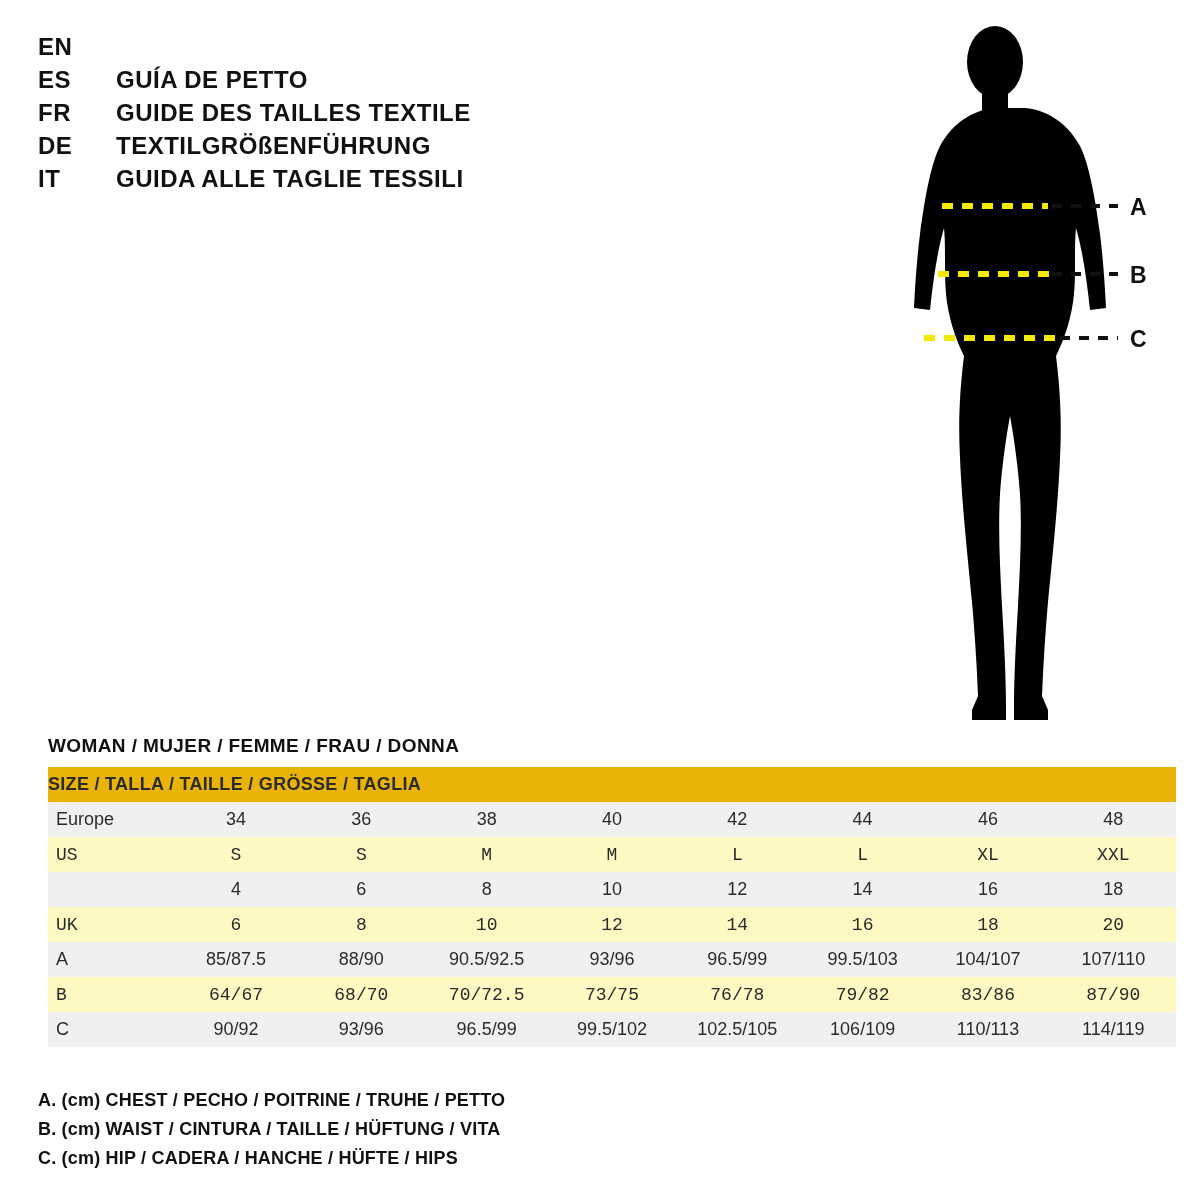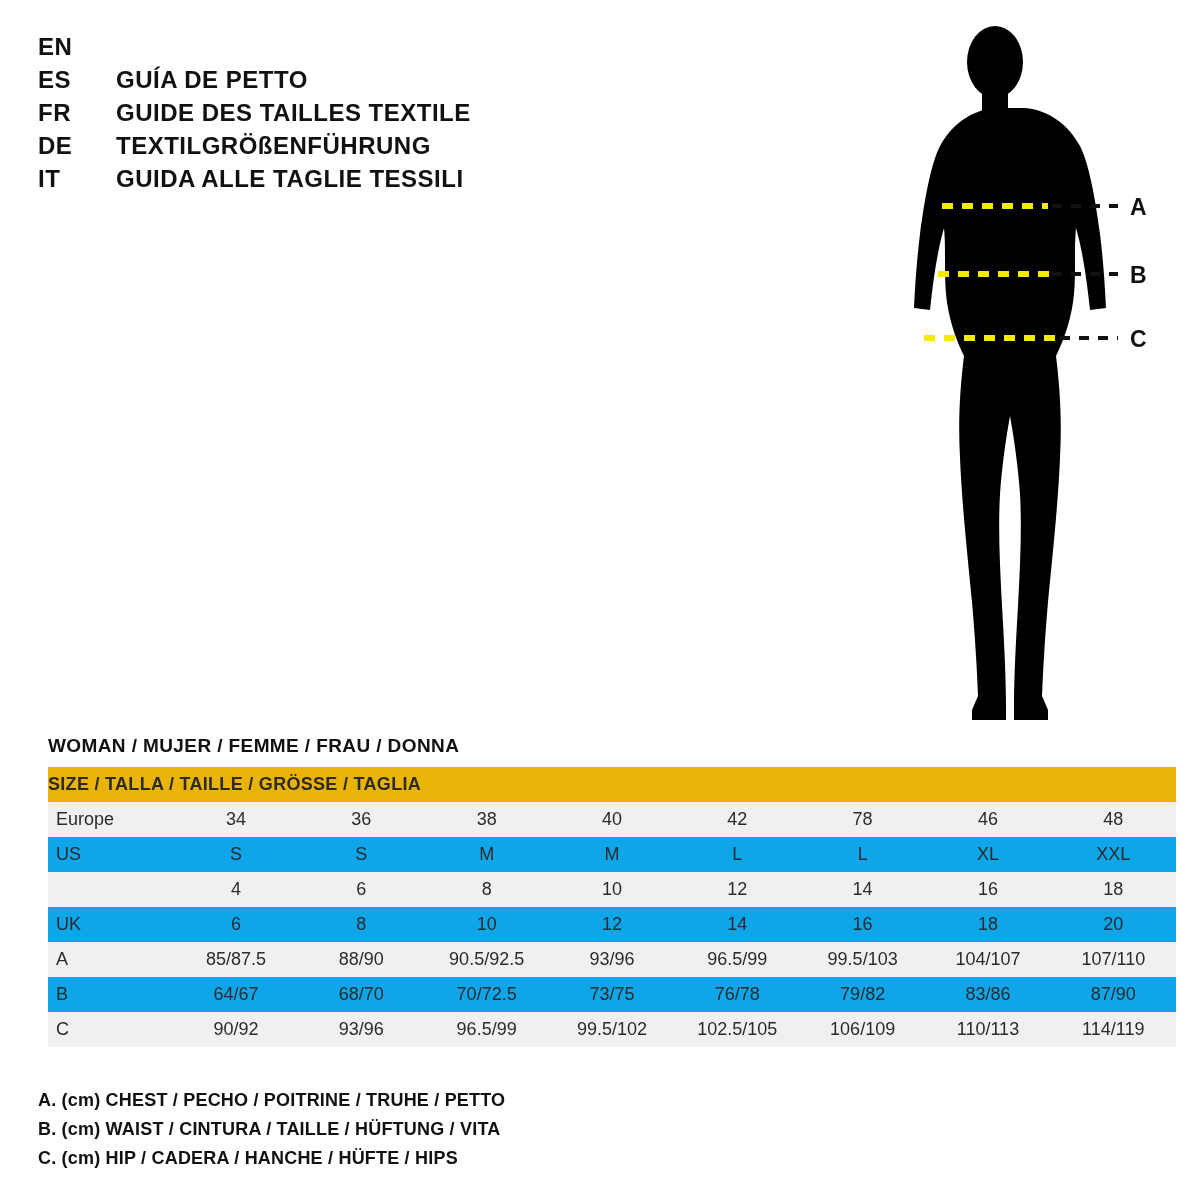--- a/index.html
+++ b/index.html
@@ -86,21 +86,21 @@
   .row-head td {
     background: #eab308;
     font-weight: bold;
     color: #111111;
     font-size: 17.5px;
     letter-spacing: 0.3px;
     padding-left: 8px;
     margin-left: 44px;
   }
   .row-light td { background: #f0f0f0; }
-  .row-dark td  { background: #0ea5e9; }
+  .row-dark td  { background: #fef9c3; font-family: Liberation Mono, monospace; }
   .rlabel {
     width: 190px;
     padding-left: 8px !important;
     text-align: left;
   }
   .cell { text-align: center; }
 
   
   #footnotes {
     position: absolute;
@@ -206,21 +206,21 @@
         <td colspan="9">SIZE / TALLA / TAILLE / GRÖSSE / TAGLIA</td>
       </tr>
 
       <tr class="row-light">
         <td class="rlabel">Europe</td>
         <td class="cell">34</td>
         <td class="cell">36</td>
         <td class="cell">38</td>
         <td class="cell">40</td>
         <td class="cell">42</td>
-        <td class="cell">78</td>
+        <td class="cell">44</td>
         <td class="cell">46</td>
         <td class="cell">48</td>
       </tr>
 
       <tr class="row-dark">
         <td class="rlabel">US</td>
         <td class="cell">S</td>
         <td class="cell">S</td>
         <td class="cell">M</td>
         <td class="cell">M</td>

